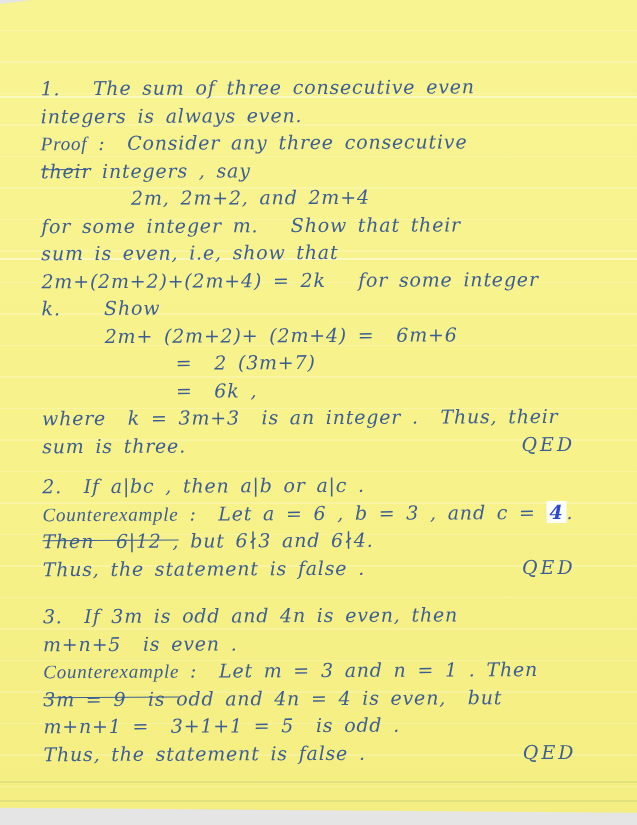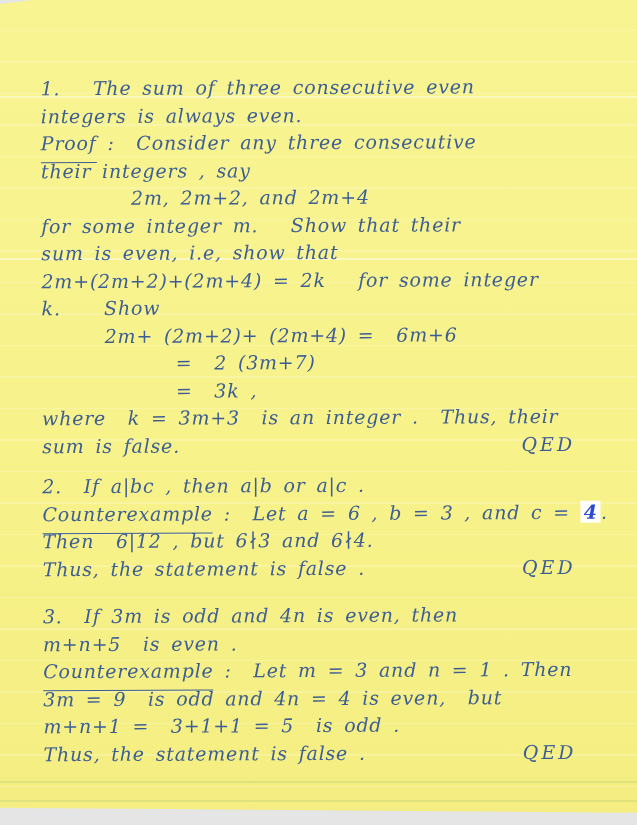--- a/index.html
+++ b/index.html
@@ -41,21 +41,21 @@
   .sec1{top:74px;}
   .sec2{top:472px;}
   .sec3{top:602px;}
   .line{
     position:relative;height:27.5px;line-height:27.5px;
     padding-left:42px;white-space:pre;
   }
   .ind-eq1{padding-left:105px;}
   .ind-eq2{padding-left:132px;}
   .ind-eq3{padding-left:176px;}
-  .u{border-bottom:1.6px solid var(--ink,#3d5e95);padding-bottom:8px;}
+  .u{border-bottom:1.6px solid var(--ink,#3d5e95);padding-bottom:15px;font-family:Liberation Serif, serif;}
   .corr{
     background:var(--patch,#ffffff);
     color:var(--corr,#2b4ad0);
     padding:0 3px;font-weight:bold;
   }
   .qed{
     position:absolute;right:62px;top:0;
     letter-spacing:3px;
   }
 </style>
@@ -74,23 +74,23 @@
           <div class="line ind-base"><span>integers is always even.</span></div>
           <div class="line ind-base"><span class="u">Proof</span><span> :  Consider any three consecutive</span></div>
           <div class="line ind-base"><span>their integers , say</span></div>
           <div class="line ind-eq2"><span>2m, 2m+2, and 2m+4</span></div>
           <div class="line ind-base"><span>for some integer m.   Show that their</span></div>
           <div class="line ind-base"><span>sum is even, i.e, show that</span></div>
           <div class="line ind-base"><span>2m+(2m+2)+(2m+4) = 2k   for some integer</span></div>
           <div class="line ind-base"><span>k.    Show</span></div>
           <div class="line ind-eq1"><span>2m+ (2m+2)+ (2m+4) =  6m+6</span></div>
           <div class="line ind-eq3"><span>=  2 (3m+7)</span></div>
-          <div class="line ind-eq3"><span>=  3k ,</span></div>
+          <div class="line ind-eq3"><span>=  6k ,</span></div>
           <div class="line ind-base"><span>where  k = 3m+3  is an integer .  Thus, their</span></div>
-          <div class="line ind-base"><span>sum is false.</span><span class="qed">QED</span></div>
+          <div class="line ind-base"><span>sum is three.</span><span class="qed">QED</span></div>
         </section>
       <section class="sec sec2">
           <div class="line ind-base"><span>2.  If a|bc , then a|b or a|c .</span></div>
           <div class="line ind-base"><span class="u">Counterexample</span><span> :  Let a = 6 , b = 3 , and c = </span><span class="corr">4</span><span>.</span></div>
           <div class="line ind-base"><span>Then  6|12 , but 6∤3 and 6∤4.</span></div>
           <div class="line ind-base"><span>Thus, the statement is false .</span><span class="qed">QED</span></div>
         </section>
       <section class="sec sec3">
           <div class="line ind-base"><span>3.  If 3m is odd and 4n is even, then</span></div>
           <div class="line ind-base"><span>m+n+5  is even .</span></div>

